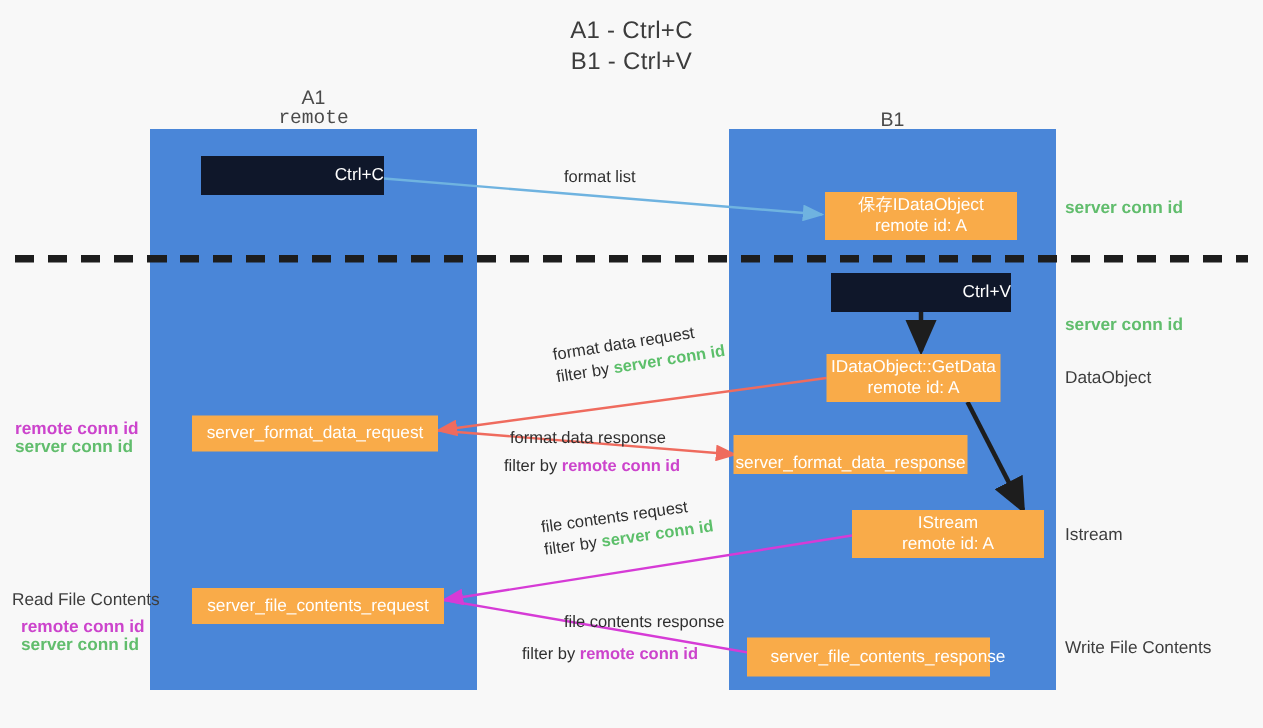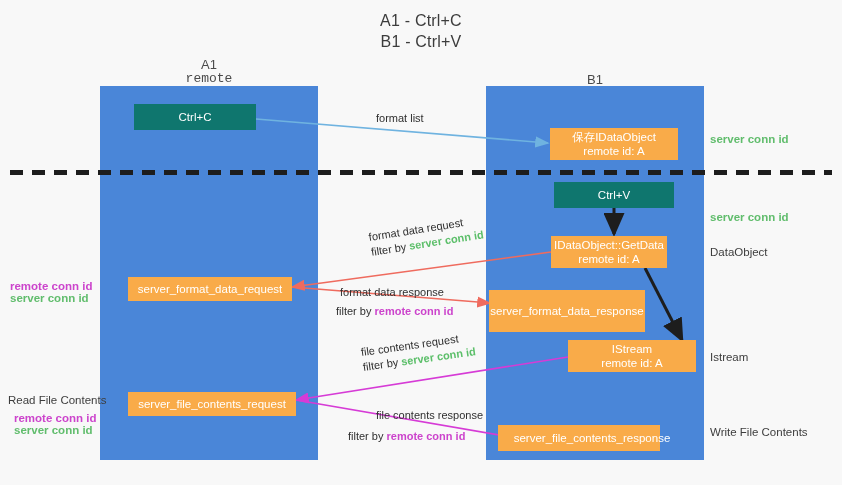--- a/index.html
+++ b/index.html
@@ -73,21 +73,21 @@
     flex-direction: column;
     align-items: center;
     justify-content: center;
     color: #ffffff;
     font-size: 11.5px;
     line-height: 14px;
     text-align: center;
     z-index: 6;
   }
   .node.orange { background: #f9ab49; }
-  .node.green  { background: #0f766e; }
+  .node.green  { background: #0f172a; align-items: flex-end; }
   .node .ln { display: block; white-space: nowrap; }
 
   
   .side {
     position: absolute;
     font-size: 11.5px;
     line-height: 14px;
     color: #3d3d3d;
     white-space: nowrap;
   }
@@ -191,21 +191,21 @@
 
   <div class="node green" style="left:554px; top:182px; width:120px; height:26px;">
     <span class="ln">Ctrl+V</span>
   </div>
 
   <div class="node orange" style="left:551px; top:236px; width:116px; height:32px;">
     <span class="ln">IDataObject::GetData</span>
     <span class="ln">remote id: A</span>
   </div>
 
-  <div class="node orange" style="left:489px; top:290px; width:156px; height:42px;">
+  <div class="node orange" style="left:489px; top:290px; width:156px; height:26px;justify-content:flex-end;">
     <span class="ln">server_format_data_response</span>
   </div>
 
   <div class="node orange" style="left:568px; top:340px; width:128px; height:32px;">
     <span class="ln">IStream</span>
     <span class="ln">remote id: A</span>
   </div>
 
   <div class="node orange" style="left:498px; top:425px; width:162px; height:26px;padding-left:26px;">
     <span class="ln">server_file_contents_response</span>

